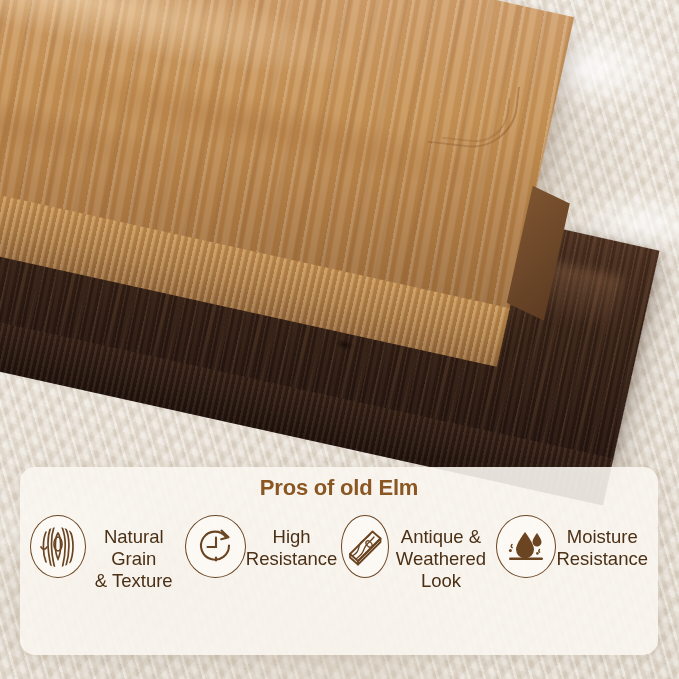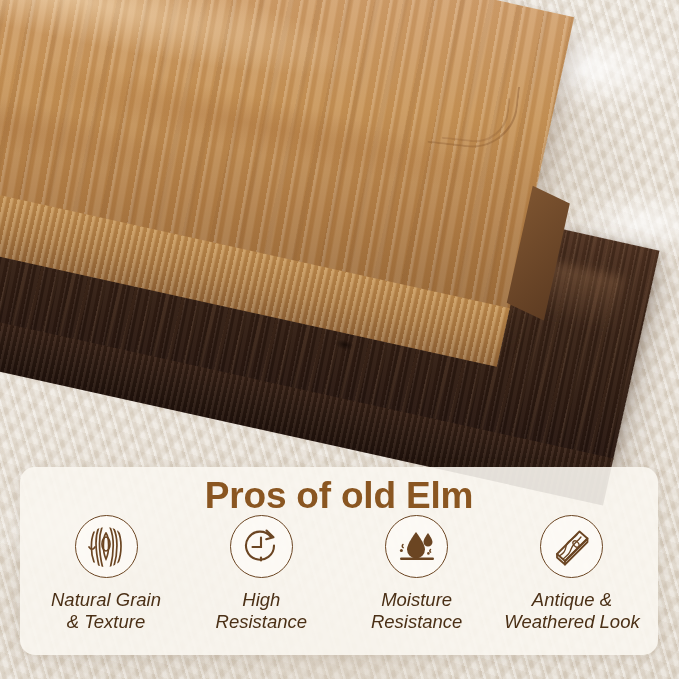--- a/index.html
+++ b/index.html
@@ -186,39 +186,37 @@
     position: relative;
     width: 100%;
     height: 100%;
     padding: 0;
   }
   .panel-title {
     position: absolute;
     top: 8px;
     left: 0; right: 0;
     text-align: center;
-    font-size: 37px;
+    font-size: 22px;
     font-weight: bold;
     color: #8a5621;
     letter-spacing: -0.2px;
   }
   .features {
     position: absolute;
     top: 48px;
     left: 0; right: 0;
     display: flex;
     justify-content: space-between;
     padding: 0 10px;
   }
   .feature {
     width: 152px;
     display: flex;
-    flex-direction: column;
-    align-items: center;
-    font-style: italic;
+    flex-direction: row;
   }
   .icon-circle {
     width: 63px;
     height: 63px;
     border-radius: 50%;
     border: 1.6px solid #6b4522;
     background: rgba(253,251,247,0.75);
     display: flex;
     align-items: center;
     justify-content: center;
@@ -294,46 +292,46 @@
               <path d="M21 11.5 L21 21 L12.5 21"></path>
               <path d="M21 31.5 L21 34.5"></path>
             </svg>
           </div>
           <div class="feature-label">High
 Resistance</div>
         </div>
 
         <div class="feature">
           <div class="icon-circle">
+            <svg width="44" height="44" viewBox="0 0 44 44" fill="none" stroke="#6b4522" stroke-width="1.8" stroke-linejoin="round" stroke-linecap="round">
+              <path d="M29.5 6.5 L37.5 13.5 L15 36 L7 29 Z"></path>
+              <path d="M7 29 L7 32.5 L15 39.5 L15 36"></path>
+              <path d="M15 36 L37.5 13.5 L37.5 17 L15 39.5"></path>
+              <path d="M27 9.5 C24 13.5, 20 14.5, 17.5 18 C15 21.5, 16.5 24, 14 27 C12 29.5, 10.5 30, 9.5 31" stroke-width="1.3"></path>
+              <path d="M31 12 C28 16, 25.5 17, 23 20.5 C20.5 24, 21 26, 18.5 29 C16.8 31, 15 32.2, 13.5 33.5" stroke-width="1.3"></path>
+              <ellipse cx="26" cy="19" rx="2.4" ry="3.6" transform="rotate(-42 26 19)" stroke-width="1.3"></ellipse>
+            </svg>
+          </div>
+          <div class="feature-label">Antique &amp;
+Weathered Look</div>
+        </div>
+
+        <div class="feature">
+          <div class="icon-circle">
             <svg width="44" height="42" viewBox="0 0 44 42" fill="none">
               <path d="M21 6 C21 6, 12 17.5, 12 23.5 A9 9 0 0 0 30 23.5 C30 17.5, 21 6, 21 6 Z" fill="#6b4522"></path>
               <path d="M33 7 C33 7, 28.5 13, 28.5 16 A4.5 4.5 0 0 0 37.5 16 C37.5 13, 33 7, 33 7 Z" fill="#6b4522"></path>
               <path d="M8 18.5 C7 19.5, 7 21, 8.2 21.6" stroke="#6b4522" stroke-width="1.5" stroke-linecap="round"></path>
               <circle cx="6.4" cy="24.6" r="1.5" fill="#6b4522"></circle>
               <path d="M35.5 23.5 C34.6 24.3, 34.6 25.6, 35.6 26.2" stroke="#6b4522" stroke-width="1.5" stroke-linecap="round"></path>
               <circle cx="33.4" cy="27.4" r="1.3" fill="#6b4522"></circle>
               <rect x="5" y="31.5" width="34" height="2.4" rx="1.2" fill="#6b4522"></rect>
             </svg>
           </div>
           <div class="feature-label">Moisture
 Resistance</div>
         </div>
 
-        <div class="feature">
-          <div class="icon-circle">
-            <svg width="44" height="44" viewBox="0 0 44 44" fill="none" stroke="#6b4522" stroke-width="1.8" stroke-linejoin="round" stroke-linecap="round">
-              <path d="M29.5 6.5 L37.5 13.5 L15 36 L7 29 Z"></path>
-              <path d="M7 29 L7 32.5 L15 39.5 L15 36"></path>
-              <path d="M15 36 L37.5 13.5 L37.5 17 L15 39.5"></path>
-              <path d="M27 9.5 C24 13.5, 20 14.5, 17.5 18 C15 21.5, 16.5 24, 14 27 C12 29.5, 10.5 30, 9.5 31" stroke-width="1.3"></path>
-              <path d="M31 12 C28 16, 25.5 17, 23 20.5 C20.5 24, 21 26, 18.5 29 C16.8 31, 15 32.2, 13.5 33.5" stroke-width="1.3"></path>
-              <ellipse cx="26" cy="19" rx="2.4" ry="3.6" transform="rotate(-42 26 19)" stroke-width="1.3"></ellipse>
-            </svg>
-          </div>
-          <div class="feature-label">Antique &amp;
-Weathered Look</div>
-        </div>
-
       </div>
     </div>
   </div>
 
 </div>
 
 </body></html>

